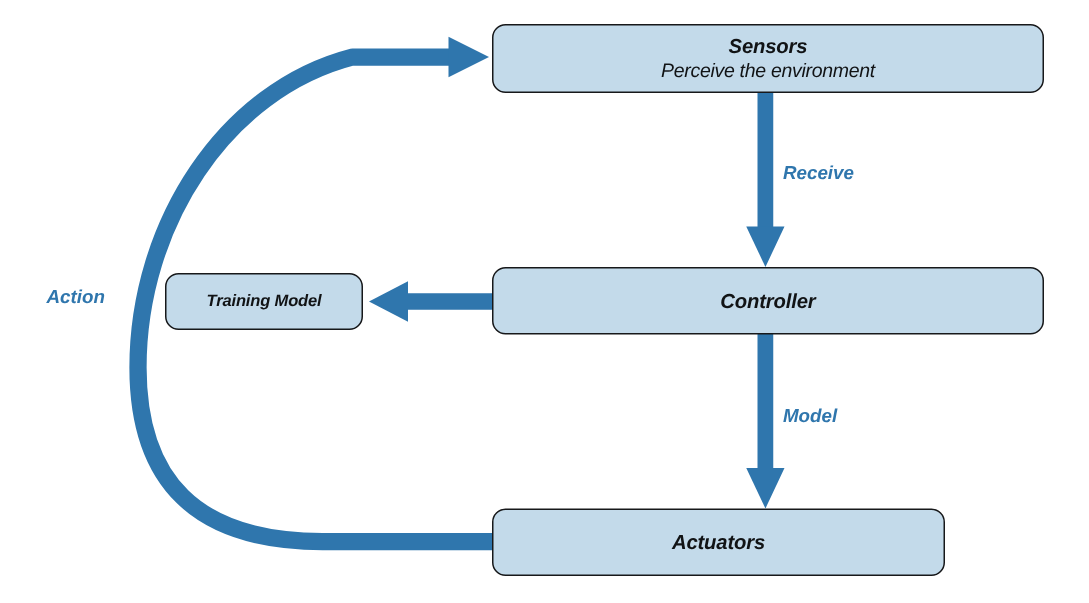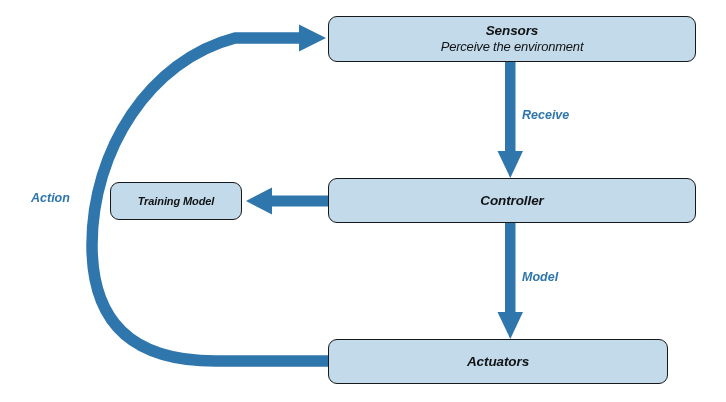--- a/index.html
+++ b/index.html
@@ -61,21 +61,21 @@
   }
   #node-controller {
     left: 328px;
     top: 178px;
     width: 368px;
     height: 45px;
   }
   #node-actuators {
     left: 328px;
     top: 339px;
-    width: 340px;
+    width: 302px;
     height: 45px;
   }
   #node-training-model {
     left: 110px;
     top: 182px;
     width: 132px;
     height: 38px;
   }
   #node-training-model .title {
     font-size: 11px;

